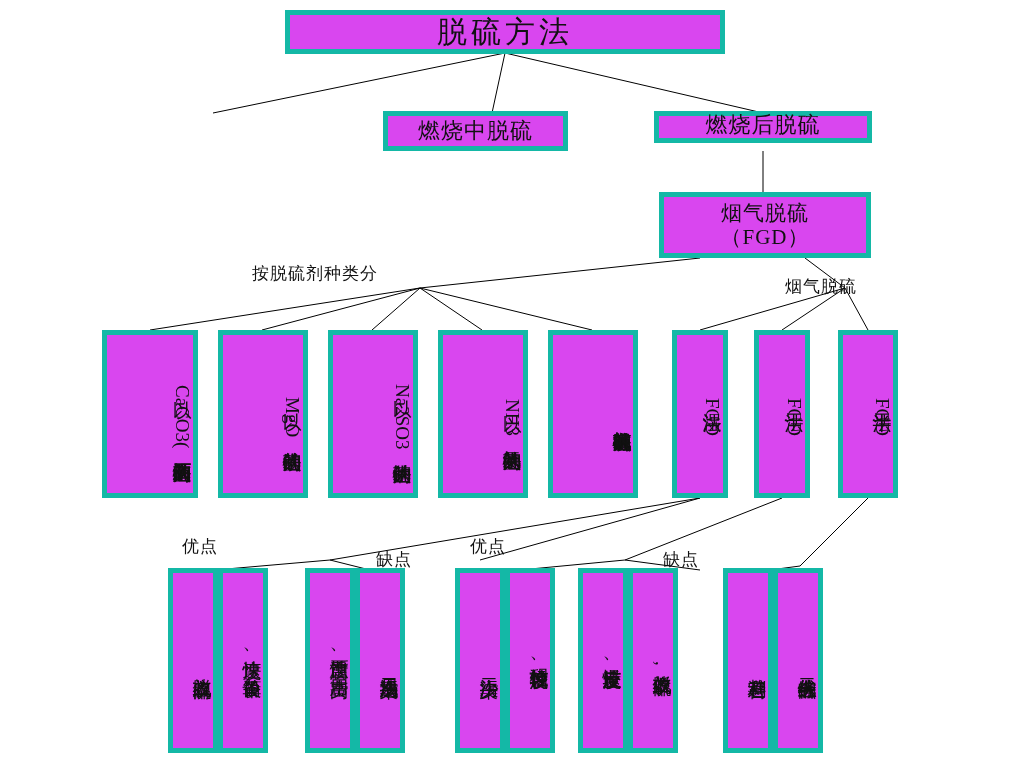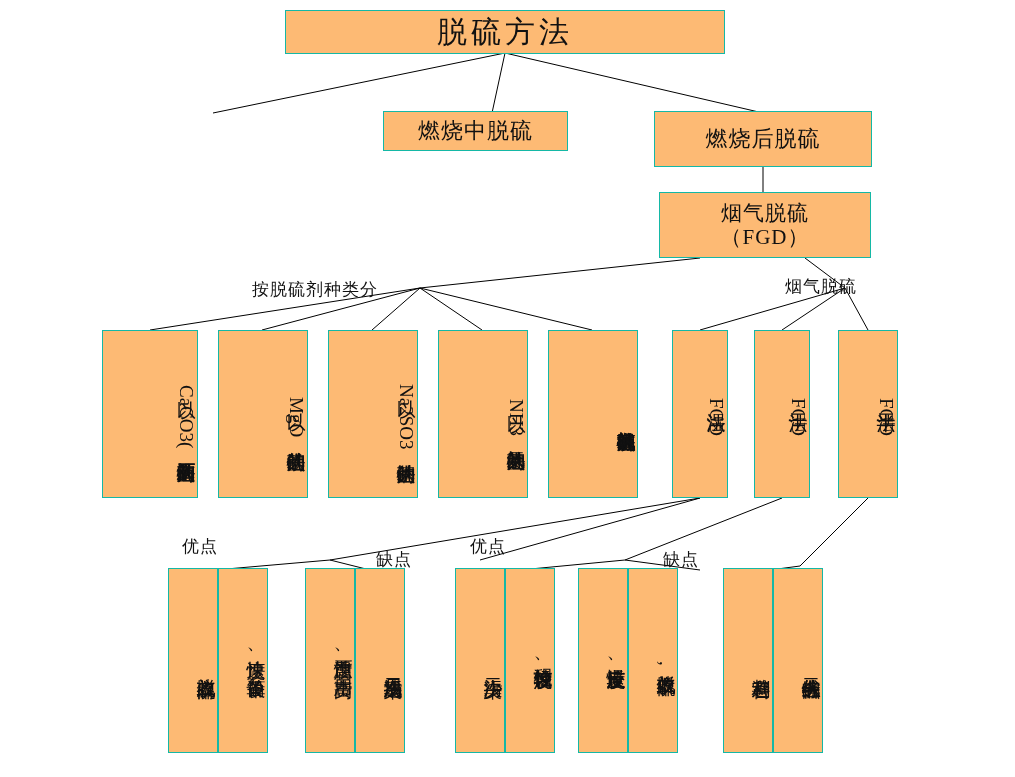--- a/index.html
+++ b/index.html
@@ -19,22 +19,22 @@
     position: absolute;
     left: 0;
     top: 0;
     width: 1015px;
     height: 777px;
     pointer-events: none;
   }
   .node {
     position: absolute;
     box-sizing: border-box;
-    border: 1px solid #14b8a6;
-    background: #fdba74;
+    border: 5px solid #14b8a6;
+    background: #d946ef;
     display: flex;
     align-items: center;
     justify-content: center;
     color: #111111;
     line-height: 1.15;
     text-align: center;
   }
   .node.vert-mixed {
     writing-mode: vertical-rl;
     text-orientation: mixed;
@@ -115,30 +115,30 @@
     </g>
   </svg>
 
   <div class="node title-node" style="left:285px; top:10px; width:440px; height:44px;">
     <span>脱硫方法</span>
   </div>
 
   <div class="node lvl1-node" style="left:383px; top:111px; width:185px; height:40px;">
     <span>燃烧中脱硫</span>
   </div>
-  <div class="node lvl1-node" style="left:654px; top:111px; width:218px; height:56px;">
+  <div class="node lvl1-node" style="left:654px; top:111px; width:218px; height:32px;font-family:Liberation Mono, monospace;">
     <span>燃烧后脱硫</span>
   </div>
 
   <div class="node fgd-node" style="left:659px; top:192px; width:212px; height:66px;">
     <span>烟气脱硫</span>
     <span>（FGD）</span>
   </div>
 
-  <div class="free-label" style="left:252px; top:262px;margin-top:16px;">按脱硫剂种类分</div>
+  <div class="free-label" style="left:252px; top:262px;">按脱硫剂种类分</div>
   <div class="free-label" style="left:785px; top:275px;">烟气脱硫</div>
 
   <div class="node vert-mixed agent-node" style="left:102px; top:330px; width:96px; height:168px;">
     <span>以CaCO3(石灰石为为基础的钙法</span>
   </div>
   <div class="node vert-mixed agent-node" style="left:218px; top:330px; width:90px; height:168px;">
     <span>以MgO为基础的镁法</span>
   </div>
   <div class="node vert-mixed agent-node" style="left:328px; top:330px; width:90px; height:168px;">
     <span>以Na2SO3为基础的钠法</span>

